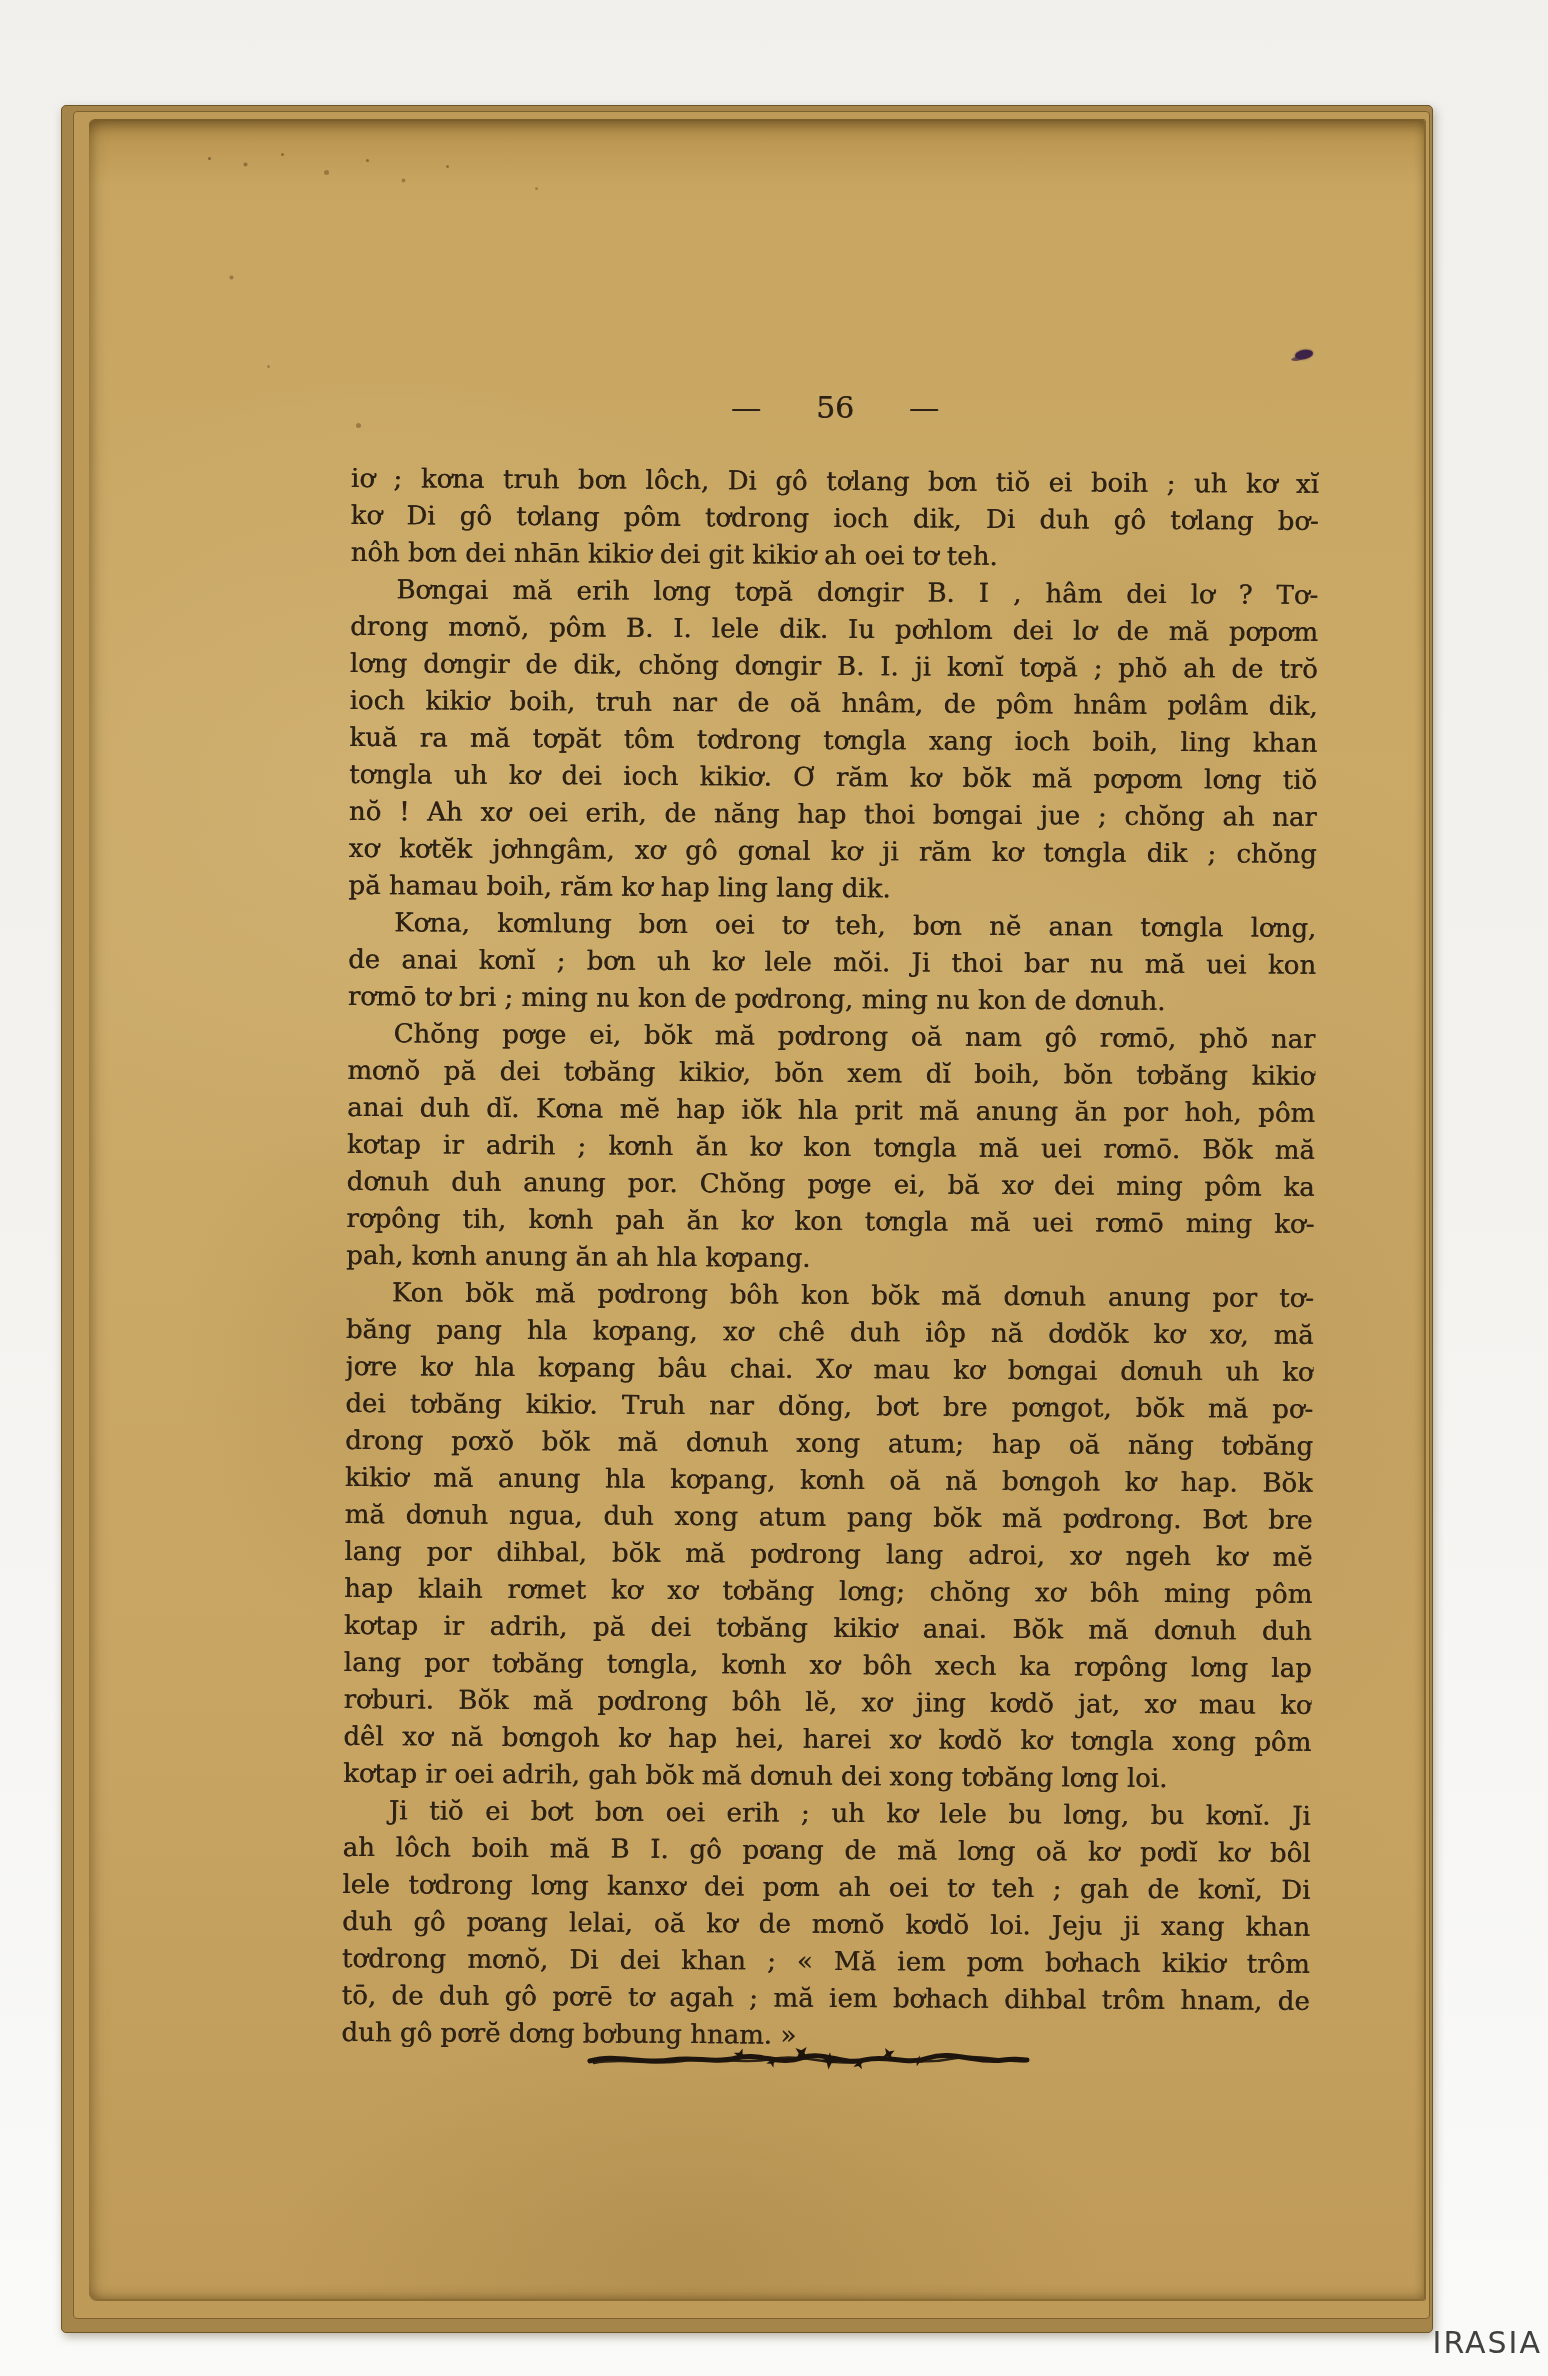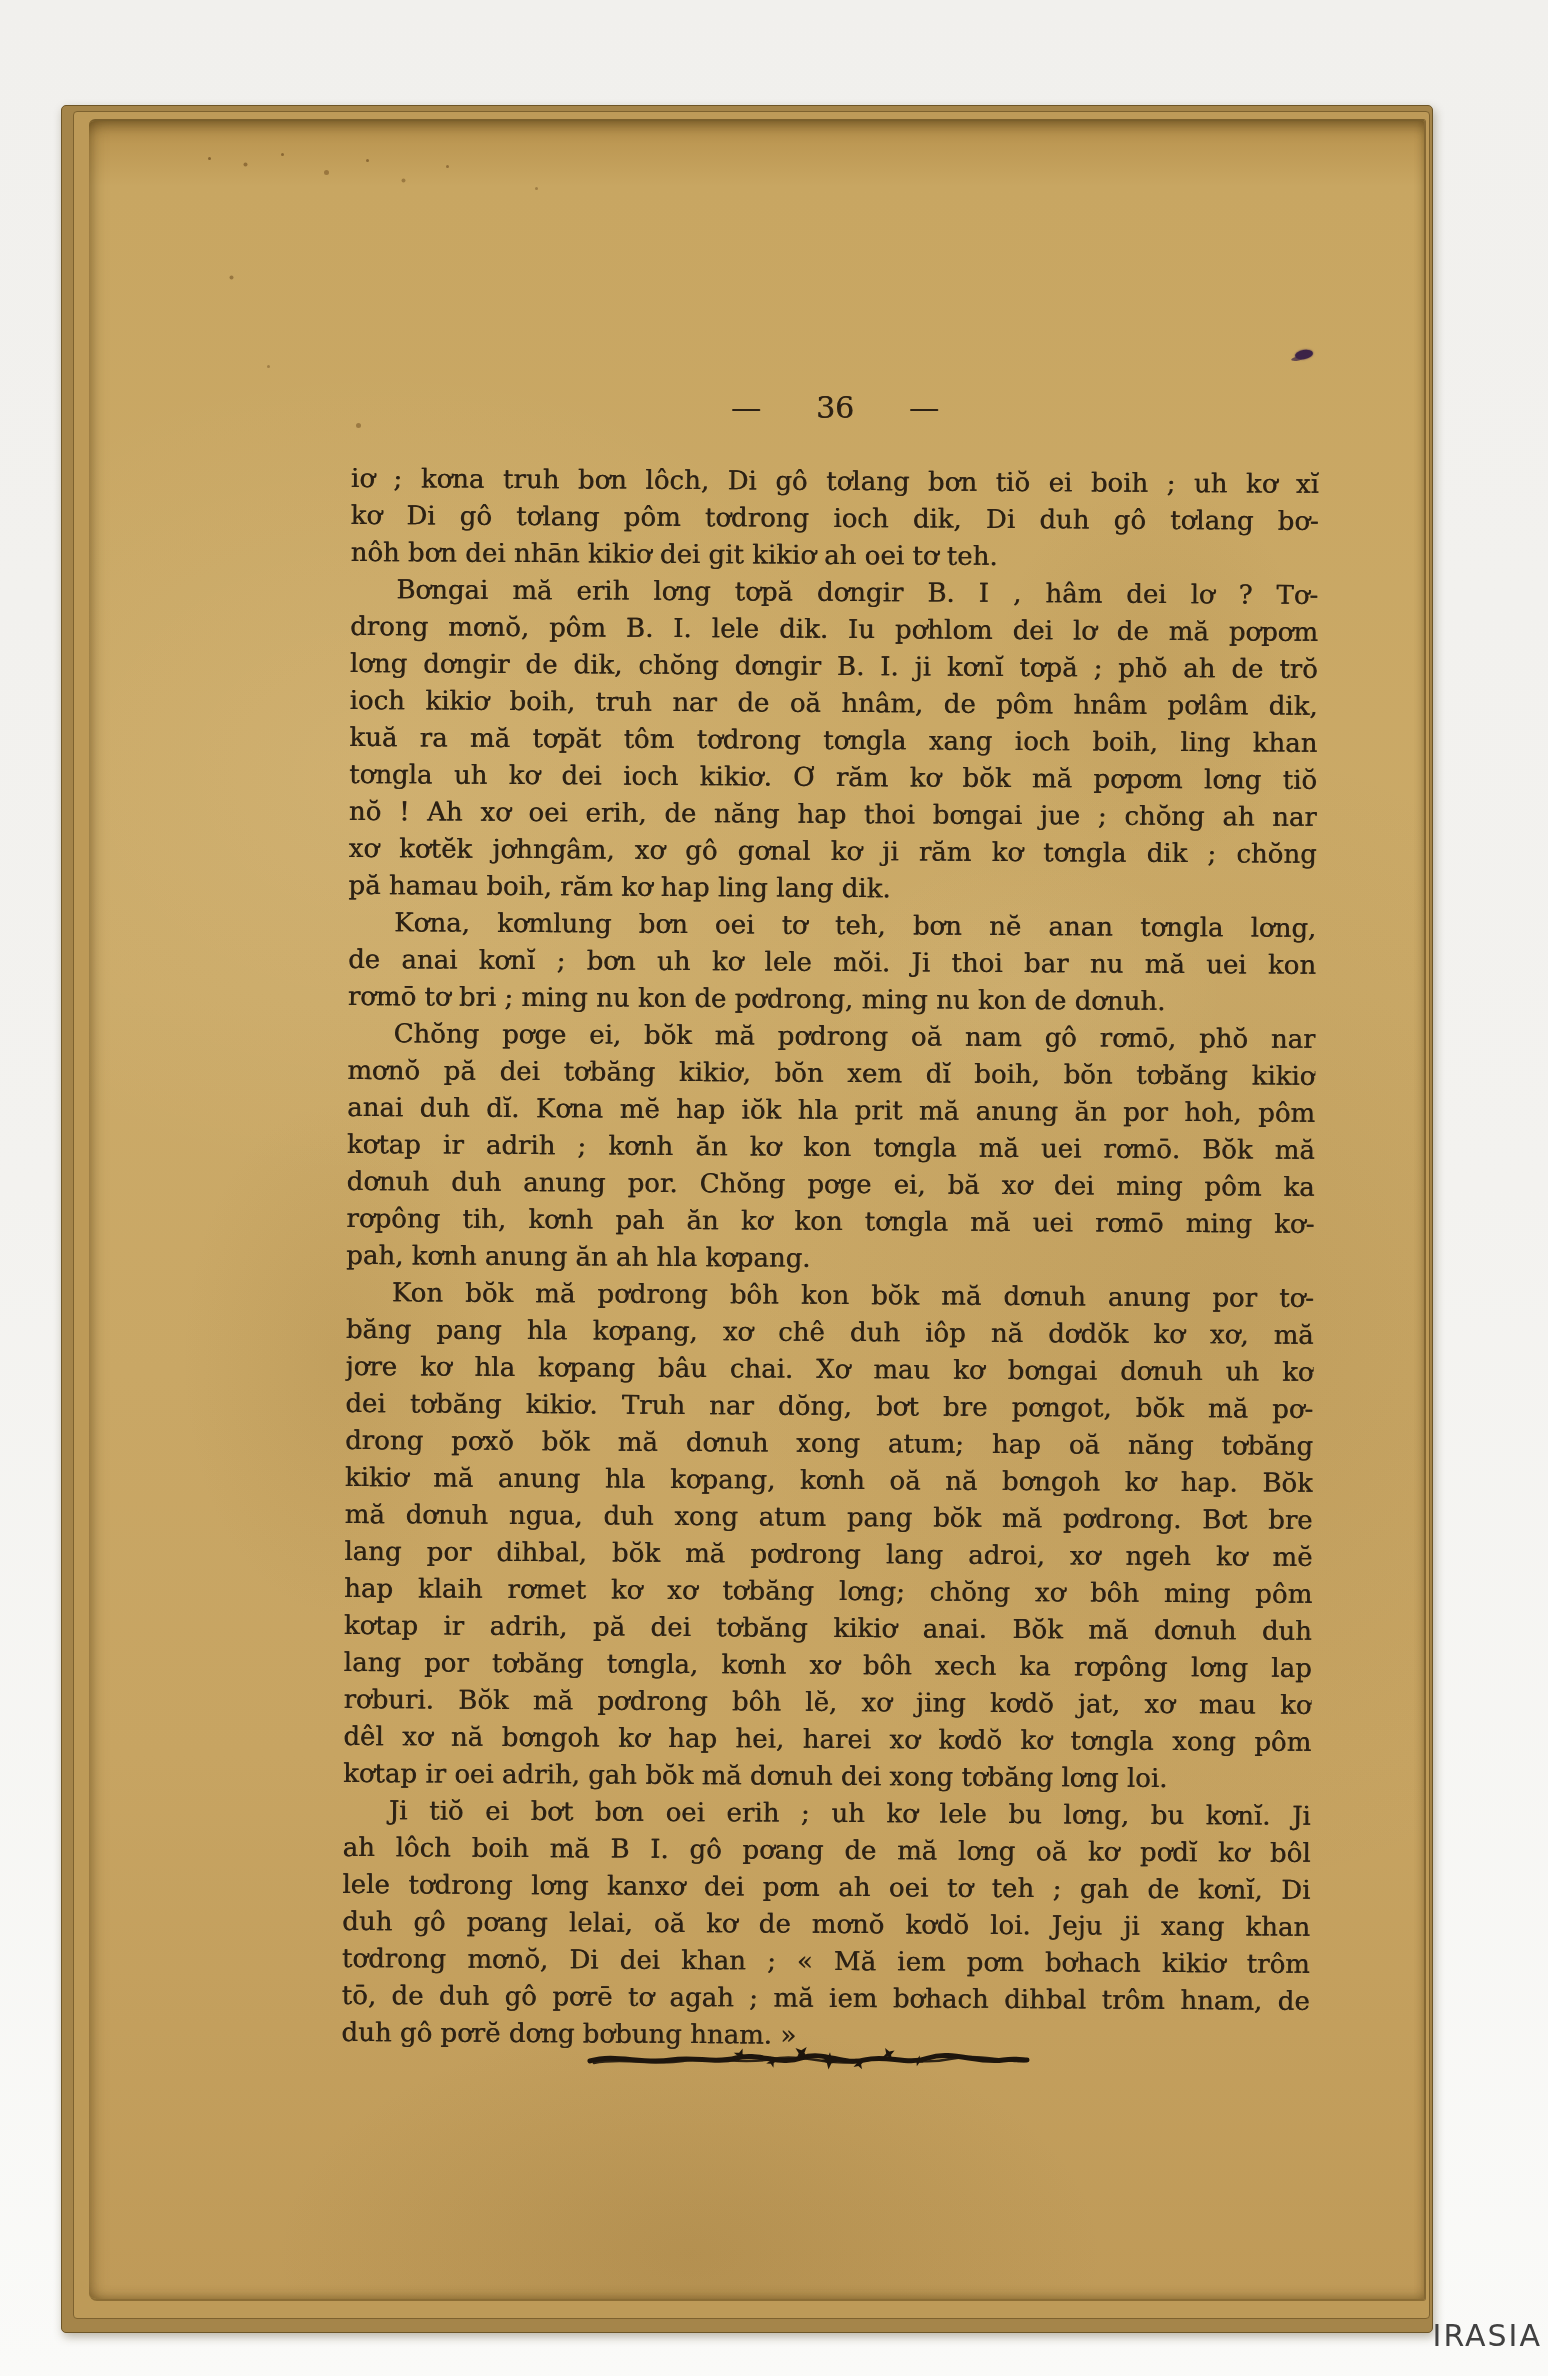--- a/index.html
+++ b/index.html
@@ -89,21 +89,21 @@
     font-size: 26px; line-height: 37px; height: 37px; overflow: hidden;
     text-align: justify; text-align-last: justify;
     text-shadow: 0.5px 0 0 rgba(44,33,20,0.85);
   }
   .line.first { text-indent: 46px; }
   .line.last { text-align-last: left; }
   .divider {
     position: absolute; left: 495px; top: 1919px; width: 447px; height: 36px;
   }
   .watermark {
-    position: absolute; right: 6px; bottom: 23px;
+    position: absolute; right: 6px; bottom: 16px;
     font-family: "DejaVu Sans", sans-serif;
     font-size: 30px; color: #414141; letter-spacing: 2px;
   }
 </style>
 </head>
 <body>
 
 <div class="scene">
 
   <div class="under2"></div>
@@ -111,21 +111,21 @@
 
   <div class="page">
 
     <div class="stain-a"></div>
     <div class="stain-b"></div>
     <div class="foxing"></div>
     <div class="ink-blot"></div>
 
     <div class="page-number">
       <span>—</span>
-      <span>36</span>
+      <span>56</span>
       <span>—</span>
     </div>
 
     <div class="text-layer">
         <div class="para">
           <div class="line">iơ ; kơna truh bơn lôch, Di gô tơlang bơn tiŏ ei boih ; uh kơ xĭ</div>
           <div class="line">kơ Di gô tơlang pôm tơdrong ioch dik, Di duh gô tơlang bơ-</div>
           <div class="line last">nôh bơn dei nhān kikiơ dei git kikiơ ah oei tơ teh.</div>
         </div>
         <div class="para">

